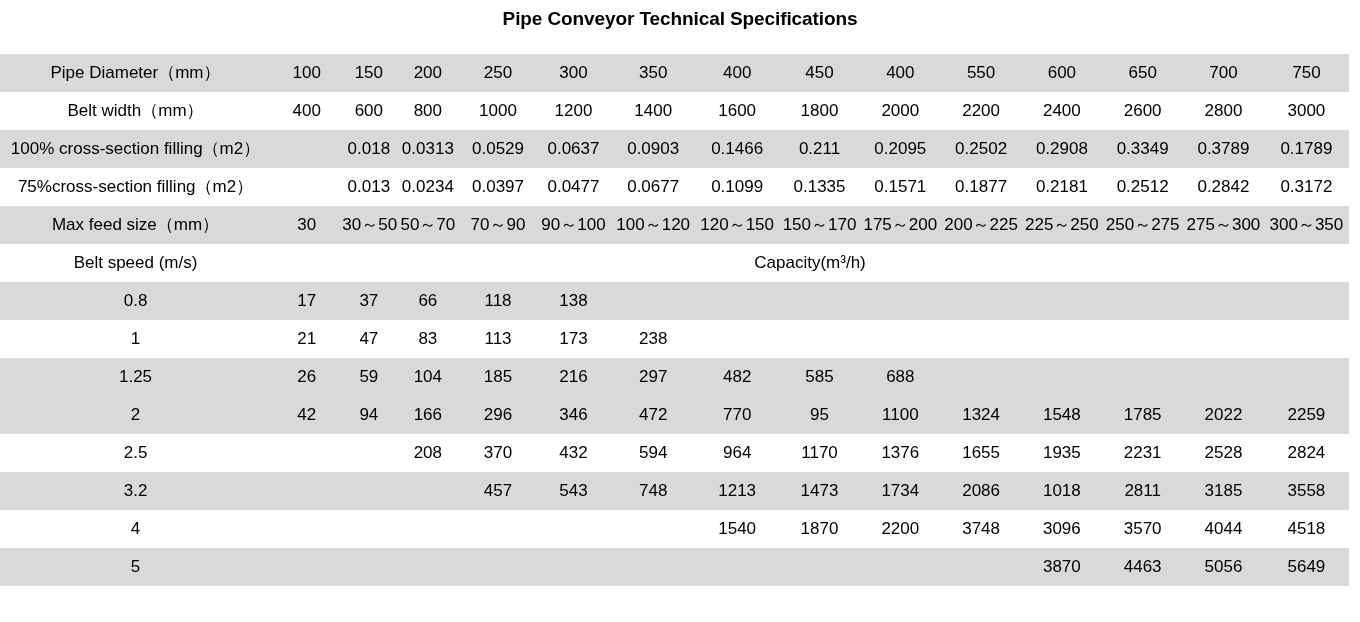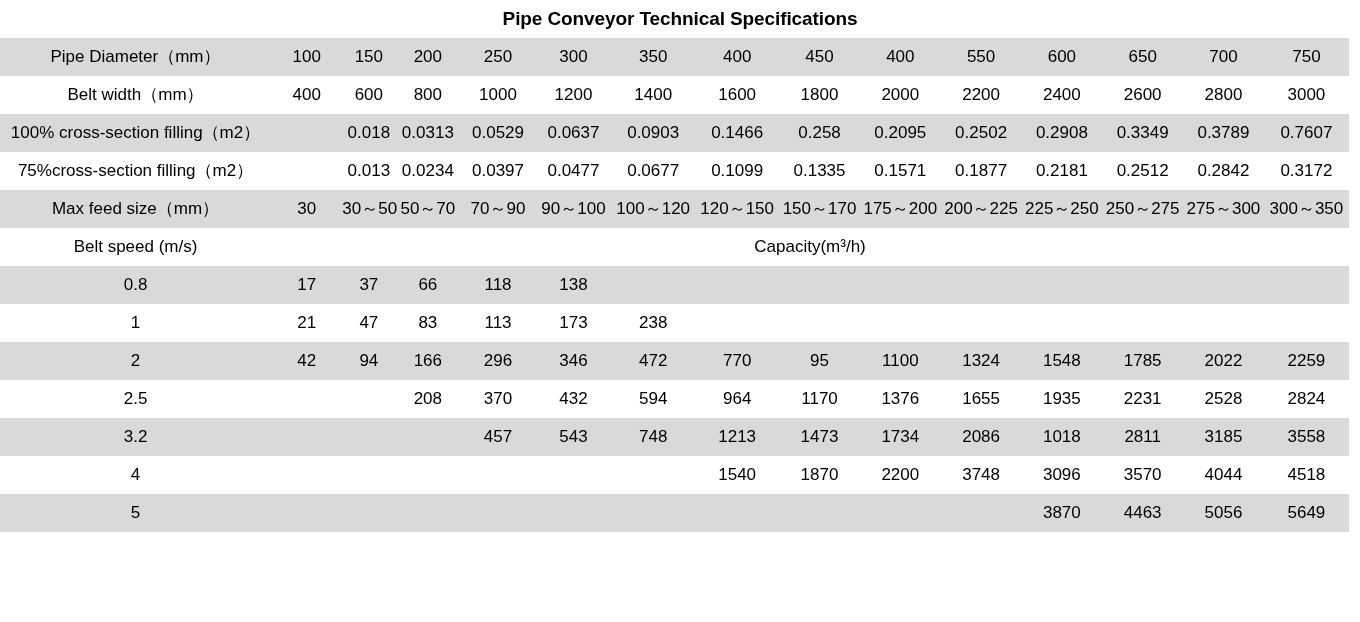--- a/index.html
+++ b/index.html
@@ -18,21 +18,21 @@
     position: relative;
     width: 1360px;
     height: 622px;
     background: #ffffff;
   }
   .title {
     text-align: center;
     font-size: 19px;
     font-weight: bold;
     line-height: 38px;
-    height: 38px;
+    height: 54px;
     letter-spacing: -0.1px;
   }
   table.spec {
     border-collapse: collapse;
     table-layout: fixed;
     width: 1349px;
     margin: 0;
   }
   table.spec td {
     padding: 0;
@@ -122,27 +122,27 @@
 
       <tr class="shaded">
         <td class="rowlabel">100% cross-section  filling（m2）</td>
         <td></td>
         <td>0.018</td>
         <td>0.0313</td>
         <td>0.0529</td>
         <td>0.0637</td>
         <td>0.0903</td>
         <td>0.1466</td>
-        <td>0.258</td>
+        <td>0.211</td>
         <td>0.2095</td>
         <td>0.2502</td>
         <td>0.2908</td>
         <td>0.3349</td>
         <td>0.3789</td>
-        <td>0.7607</td>
+        <td>0.1789</td>
       </tr>
 
       <tr class="plain">
         <td class="rowlabel">75%cross-section filling（m2）</td>
         <td></td>
         <td>0.013</td>
         <td>0.0234</td>
         <td>0.0397</td>
         <td>0.0477</td>
         <td>0.0677</td>
@@ -208,20 +208,37 @@
         <td></td>
         <td></td>
         <td></td>
         <td></td>
         <td></td>
         <td></td>
         <td></td>
         <td></td>
       </tr>
 
+      <tr class="shaded">
+        <td class="rowlabel">1.25</td>
+        <td>26</td>
+        <td>59</td>
+        <td>104</td>
+        <td>185</td>
+        <td>216</td>
+        <td>297</td>
+        <td>482</td>
+        <td>585</td>
+        <td>688</td>
+        <td></td>
+        <td></td>
+        <td></td>
+        <td></td>
+        <td></td>
+      </tr>
 
 
       <tr class="shaded">
         <td class="rowlabel">2</td>
         <td>42</td>
         <td>94</td>
         <td>166</td>
         <td>296</td>
         <td>346</td>
         <td>472</td>

